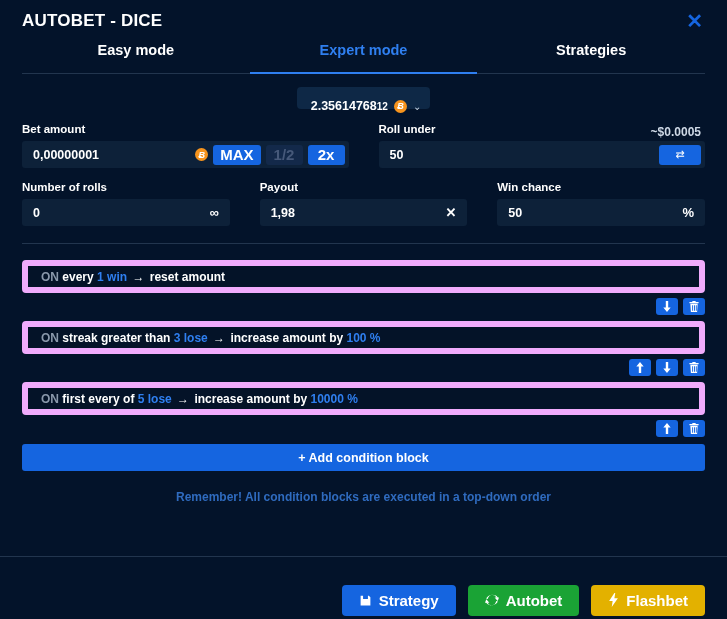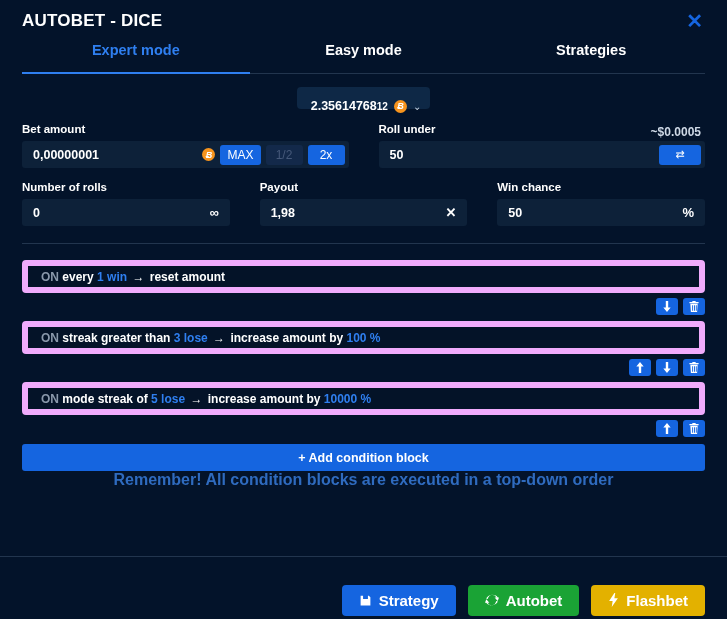--- a/index.html
+++ b/index.html
@@ -127,21 +127,21 @@
     white-space: nowrap; overflow: hidden;
   }
   .unit {
     color: #ffffff; font-size: 13px; font-weight: bold;
     padding-right: 7px;
   }
   .mini-btn {
     height: 20px; min-width: 37px;
     border-radius: 3px;
     background: #1565e0; color: #ffffff;
-    font-size: 12px; font-weight: normal;
+    font-size: 15px; font-weight: bold;
     display: inline-flex; align-items: center; justify-content: center;
     cursor: pointer;
     padding: 0 7px;
   }
   .mini-btn.disabled { background: #13294a; color: #46597a; }
   .swap-btn {
     height: 20px; width: 42px;
     border-radius: 3px;
     background: #1565e0; color: #ffffff;
     display: inline-flex; align-items: center; justify-content: center;
@@ -191,21 +191,22 @@
     background: #1565e0;
     border-radius: 3px;
     color: #ffffff;
     font-size: 12.5px; font-weight: bold;
     display: flex; align-items: center; justify-content: center;
     cursor: pointer;
   }
   .remember {
     text-align: center;
     color: #2f6bbf;
-    font-size: 16px; font-weight: bold;
+    font-size: 12px; font-weight: bold;
+    margin-top: 19px;
   }
 
   
   .footer-sep { height: 1px; background: #22354e; margin-top: 22px; }
   .footer {
     height: 62px;
     display: flex; align-items: center; justify-content: flex-end;
     gap: 12px;
     padding: 0 22px;
     flex: 0 0 auto;
@@ -230,22 +231,22 @@
 <body>
 
 <div class="modal">
 
   <div class="header">
     <div class="title">AUTOBET - DICE</div>
     <div class="close-btn">✕</div>
   </div>
 
   <div class="tabs">
+    <div class="tab">Easy mode</div>
     <div class="tab active">Expert mode</div>
-    <div class="tab">Easy mode</div>
     <div class="tab">Strategies</div>
   </div>
 
   <div class="body">
 
     <div class="balance-row">
       <div class="balance-pill">
         <span class="balance-amt"><span>2.35614768</span><span class="frac">12</span></span>
         <span class="btc-coin">Ƀ</span>
         <span class="caret">⌄</span>
@@ -349,21 +350,21 @@
               <span>
                 <svg width="10" height="11" viewBox="0 0 10 12">
                   <path fill="#fff" d="M3.5 0h3l.6 1H10v1.4H0V1h2.9L3.5 0zM1 3h8l-.6 9H1.6L1 3zm2 1.6v6h1V4.6H3zm2 0v6h1V4.6H5zm2 0v6h1V4.6H7z"></path>
                 </svg>
               </span>
             </div>
           </div>
         </div>
         <div>
           <div class="cond-block">
-            <div class="cond-text"><span class="on">ON</span> <span class="w">mode streak of</span> <span class="b">5 lose</span> <span class="arrow">→</span> <span class="w">increase amount by</span> <span class="b">10000 %</span></div>
+            <div class="cond-text"><span class="on">ON</span> <span class="w">first every of</span> <span class="b">5 lose</span> <span class="arrow">→</span> <span class="w">increase amount by</span> <span class="b">10000 %</span></div>
           </div>
           <div class="cond-actions">
             <div class="icon-btn">
               <span>
                 <svg width="10" height="11" viewBox="0 0 10 12">
                   <path fill="#fff" d="M5 0L9 5H6.3v7H3.7V5H1z"></path>
                 </svg>
               </span>
             </div>
             <div class="icon-btn">

